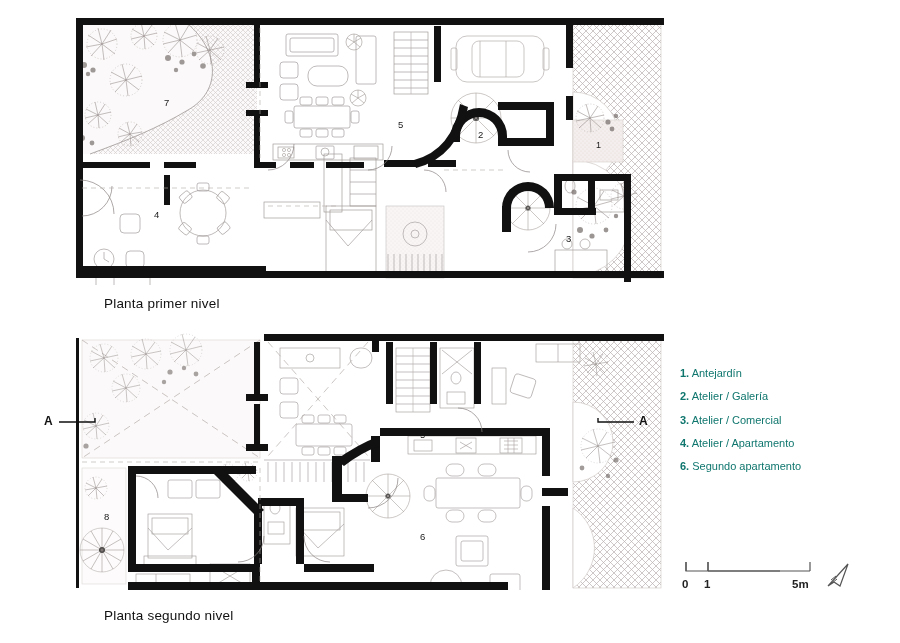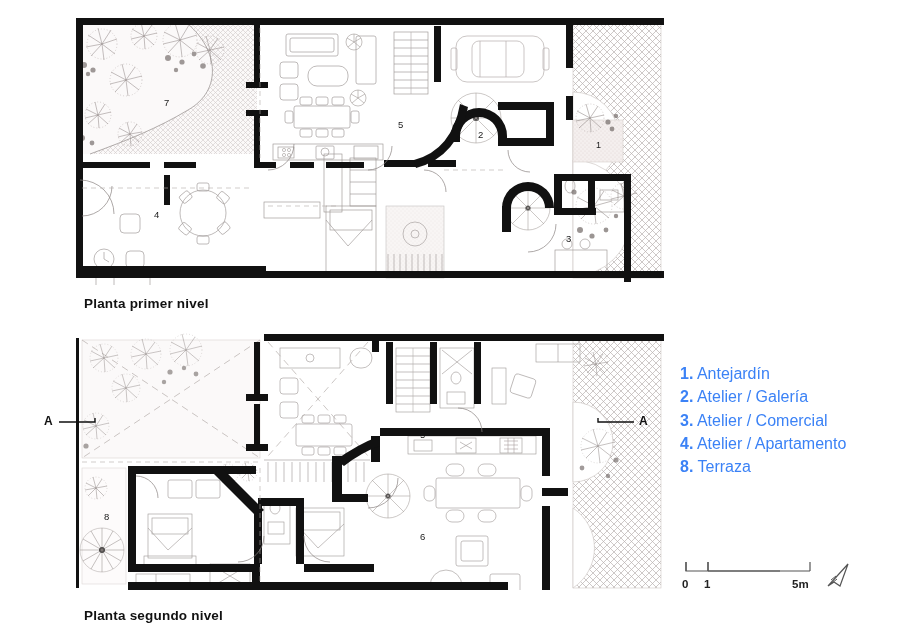--- a/index.html
+++ b/index.html
@@ -1,22 +1,22 @@
 <!DOCTYPE html>
 <html><head>
 <meta charset="utf-8">
 <style>
   html,body{margin:0;padding:0;background:#ffffff;}
   body{width:900px;height:643px;position:relative;overflow:hidden;
        font-family:"Liberation Sans", sans-serif;color:#111;}
   .plan{position:absolute;}
   svg{display:block;}
-  .caption{position:absolute;font-size:13.5px;font-weight:bold;color:#111;letter-spacing:.2px;}
+  .caption{position:absolute;font-size:13.5px;font-weight:normal;color:#111;letter-spacing:.2px;margin-left:20px;}
   #legend{position:absolute;left:680px;top:362px;width:215px;}
-  #legend .row{font-size:16px;line-height:23.3px;color:#3b82f6;white-space:nowrap;}
+  #legend .row{font-size:11px;line-height:23.3px;color:#0f766e;white-space:nowrap;}
   #legend .row b{font-weight:bold;}
   #legend .row span.lbl{font-weight:normal;}
   #scalebar{position:absolute;left:680px;top:556px;width:170px;height:46px;}
   .secmark{position:absolute;font-size:12px;font-weight:bold;}
 </style>
 </head>
 <body>
 
 <div class="plan" id="plan1" style="left:68px;top:10px;">
 <svg width="600" height="275" viewBox="0 0 600 275">
@@ -600,22 +600,22 @@
   </div>
   <div class="row">
     <b>3.</b>
     <span class="lbl">Atelier / Comercial</span>
   </div>
   <div class="row">
     <b>4.</b>
     <span class="lbl">Atelier / Apartamento</span>
   </div>
   <div class="row">
-    <b>8.</b>
-    <span class="lbl">Terraza</span>
+    <b>6.</b>
+    <span class="lbl">Segundo apartamento</span>
   </div>
 </div>
 
 <div id="scalebar">
   <svg width="170" height="46">
     <path d="M6,6 v9 h22 v-9 M28,15 h72 M100,15 h0 M6,15 h0" stroke="#555" stroke-width="1.2" fill="none"></path>
     <path d="M6,6 v9 M28,6 v9 M28,15 h102 M130,6 v9" stroke="#555" stroke-width="1.2" fill="none"></path>
     <text x="2" y="32" font-size="11.5" font-weight="bold" fill="#222" font-family="Liberation Sans, sans-serif">0</text>
     <text x="24" y="32" font-size="11.5" font-weight="bold" fill="#222" font-family="Liberation Sans, sans-serif">1</text>
     <text x="112" y="32" font-size="11.5" font-weight="bold" fill="#222" font-family="Liberation Sans, sans-serif">5m</text>

